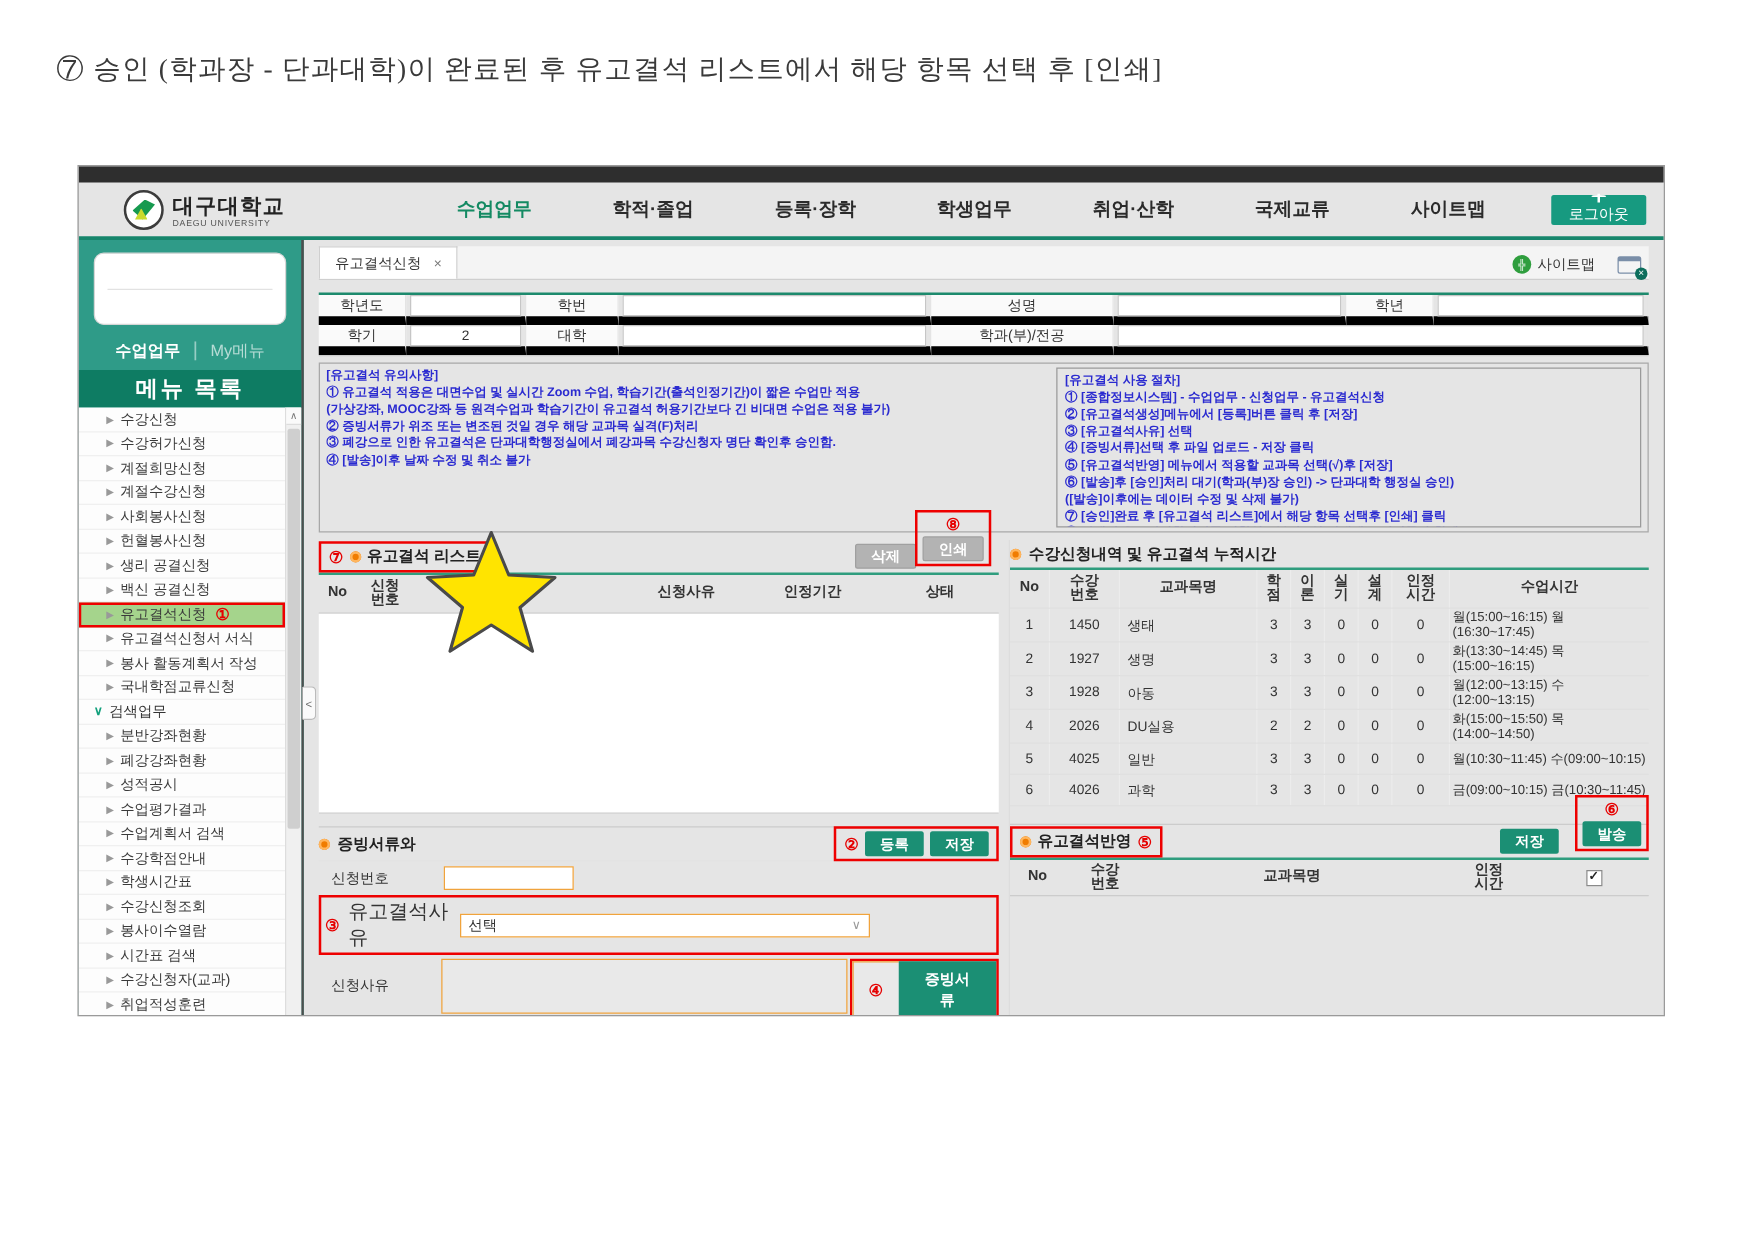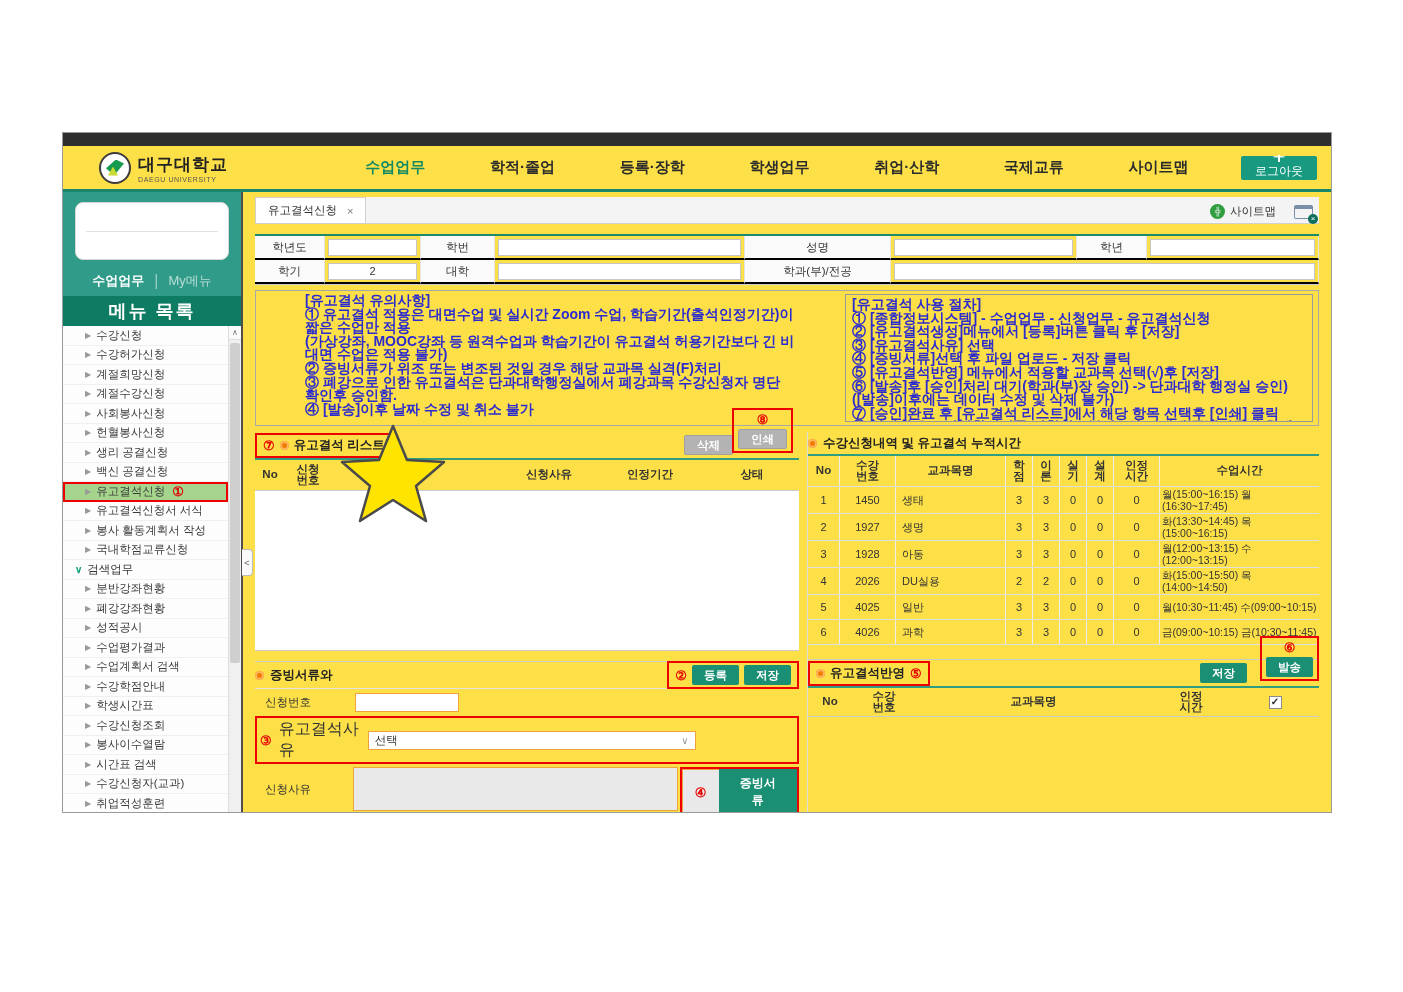--- a/index.html
+++ b/index.html
@@ -3,21 +3,21 @@
 <meta charset="utf-8">
 <style>
   * { box-sizing: border-box; margin: 0; padding: 0; }
   html,body { width:1403px; height:992px; background:#fff; font-family:"Liberation Sans",sans-serif; color:#333; }
   #canvas { position:relative; width:1403px; height:992px; background:#fff; overflow:hidden; }
 
   
   .heading { position:absolute; left:45px; top:40px; font-family:"Liberation Serif",serif; font-size:22px; color:#3a3a3a; letter-spacing:1px; }
 
   
-  .portal { position:absolute; left:62px; top:132px; width:1270px; height:681px; border:1px solid #9a9a9a; background:#fde047; overflow:hidden; }
+  .portal { position:absolute; left:62px; top:132px; width:1270px; height:681px; border:1px solid #9a9a9a; background:#e5e5e5; overflow:hidden; }
   .topbar { height:13px; background:#2e2e2e; }
   .hdr { height:43px; display:flex; align-items:center; }
   .logo { display:flex; align-items:center; gap:7px; padding-left:36px; width:230px; }
   .seal { width:32px; height:32px; border-radius:50%; border:2px solid #3c3c3c; position:relative; background:#fff; }
   .seal i { position:absolute; left:5px; top:6px; width:18px; height:16px; background:#169a4f; clip-path:polygon(0 55%, 55% 0, 100% 25%, 45% 100%); }
   .seal b { position:absolute; left:7px; top:13px; width:10px; height:9px; background:#cada2e; clip-path:polygon(0 100%, 50% 0, 100% 100%); }
   .logo-txt .t1 { font-size:17px; font-weight:bold; color:#222; letter-spacing:1px; }
   .logo-txt .t2 { font-size:7px; color:#555; letter-spacing:.6px; }
   .nav { flex:1; display:flex; justify-content:space-around; padding:0 20px 0 40px; }
   .nav .it { font-size:15px; font-weight:bold; color:#2b2b2b; cursor:pointer; }
@@ -61,29 +61,29 @@
   .sitemap { display:flex; align-items:center; gap:5px; font-size:11.5px; color:#333; cursor:pointer; }
   .gcirc { width:15px; height:15px; border-radius:50%; background:#2f9e3e; position:relative; display:inline-flex; align-items:center; justify-content:center; color:#fff; font-size:8px; font-weight:bold; }
   .winicon { width:19px; height:14px; border:1.5px solid #7a8ea8; border-top:4px solid #7a8ea8; border-radius:2px; position:relative; cursor:pointer; }
   .winicon::after { content:"×"; position:absolute; right:-6px; bottom:-6px; width:10px; height:10px; background:#0d6e5c; color:#fff; border-radius:50%; font-size:8px; line-height:10px; text-align:center; }
   .bcrow { height:26px; display:flex; align-items:center; }
   .bc { font-size:11.5px; font-weight:bold; color:#222; }
   .fav { margin-left:auto; display:flex; align-items:center; gap:5px; font-size:11.5px; color:#555; cursor:pointer; }
 
   
   .form { margin-top:10px; border-top:2px solid #1d8a6d; border-bottom:1px solid #ccc; display:grid; grid-template-columns:70px 96px 74px 250px 146px 186px 70px 1fr; }
-  .fc { border-right:1px solid #e4e4e4; border-bottom:2px solid #000000; height:24px; display:flex; align-items:center; justify-content:center; font-size:11.5px; }
+  .fc { border-right:1px solid #e4e4e4; border-bottom:7px solid #000000; height:24px; display:flex; align-items:center; justify-content:center; font-size:11.5px; }
   .fc.lab { background:#fafafa; color:#333; }
   .fc.inp { justify-content:stretch; padding:2px 3px; }
   .ibox { flex:1; height:17px; border:1px solid #c6c6c6; background:#fff; font-size:11px; display:flex; align-items:center; justify-content:center; }
   .span3 { grid-column: span 3; }
 
   
   .notices { margin-top:5px; border:1px solid #a8a8a8; height:136px; display:flex; padding:3px 5px; gap:6px; }
-  .ntc { font-size:14px; line-height:13.6px; font-weight:bold; color:#2b2bd0; white-space:pre-line; overflow:hidden;margin-left:44px; }
+  .ntc { font-size:10px; line-height:13.6px; font-weight:bold; color:#2b2bd0; white-space:pre-line; overflow:hidden; }
   .ntc.left { flex:1; }
   .ntc.right { width:468px; border:1px solid #9a9a9a; padding:3px 6px; }
 
   
   .cols { margin-top:6px; display:flex; flex:1; }
   .lcol { width:552px; position:relative; padding-right:8px; }
   .rcol { flex:1; border-left:1px solid #ddd; position:relative; }
 
   .secrow { height:26px; display:flex; align-items:center; position:relative; }
   .bullet { width:9px; height:9px; border-radius:50%; background:#f07c00; box-shadow:inset 0 0 0 2px #ffb65e; display:inline-block; }
@@ -129,20 +129,21 @@
   .atable { border-top:2px solid #2f9d7e; }
   .ahead { display:grid; grid-template-columns:44px 64px 1fr 80px 88px; border-bottom:1px solid #ccc; }
   .ahead .hc { min-height:28px; display:flex; align-items:center; justify-content:center; font-size:11.5px; font-weight:bold; white-space:pre-line; line-height:11.5px; text-align:center; }
   .cb { width:13px; height:13px; border:1px solid #8a8a8a; background:#fff; display:inline-flex; align-items:center; justify-content:center; font-size:10px; color:#222; cursor:pointer; }
 </style>
 </head>
 <body>
 
 <div id="canvas">
 
+  <div class="heading">⑦ 승인 (학과장 - 단과대학)이 완료된 후 유고결석 리스트에서 해당 항목 선택 후 [인쇄]</div>
 
   <div class="portal">
     <div class="topbar"></div>
 
     <div class="hdr">
       <div class="logo">
         <span class="seal">
             <i></i>
             <b></b>
           </span>

